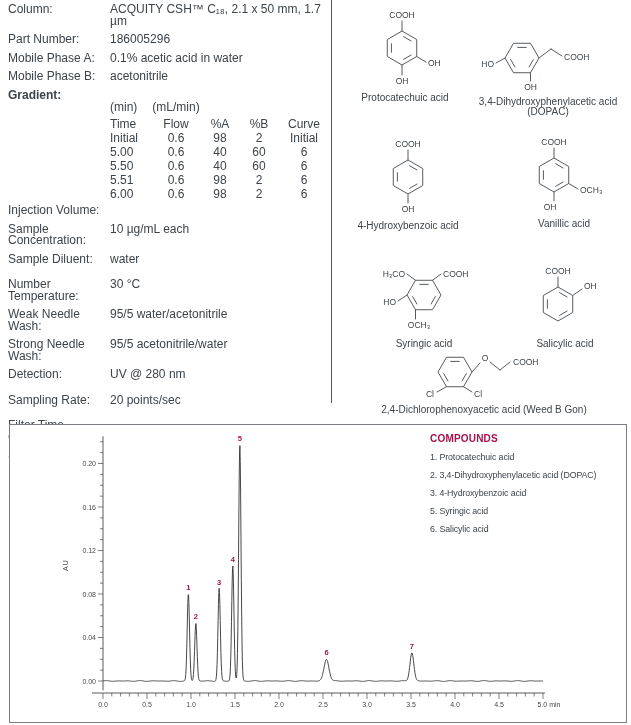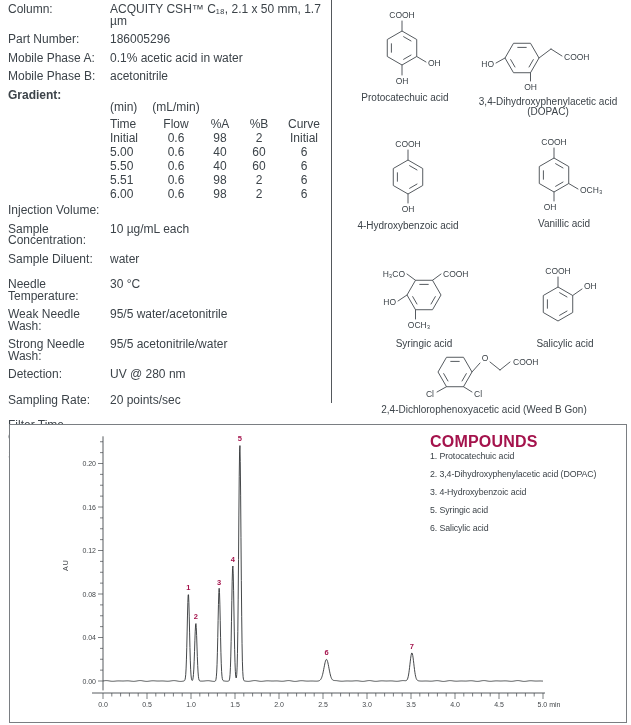--- a/index.html
+++ b/index.html
@@ -24,21 +24,21 @@
   
   .structure{position:absolute;text-align:center;}
   .structure svg{display:block;margin:0 auto;}
   .struct-caption{font-size:10px;line-height:10px;margin-top:7px;color:#3c4349;}
   .structure text{font-size:8.5px;fill:#3c4349;}
   .sline{stroke:#565b60;stroke-width:1;fill:none;stroke-linecap:round;}
   
   .chrom-box{position:absolute;left:9px;top:424px;width:616px;height:297px;
              border:1px solid #7a7e82;background:#fff;}
   .legend{position:absolute;left:420px;top:8px;width:192px;}
-  .legend-title{font-size:16px;font-weight:bold;color:#a4134c;letter-spacing:.2px;}
+  .legend-title{font-size:10px;font-weight:bold;color:#a4134c;letter-spacing:.2px;margin-bottom:8px;}
   .legend-item{font-size:8.8px;line-height:10px;margin-bottom:8px;color:#3c4349;letter-spacing:-0.1px;}
 </style>
 </head>
 <body>
 
 <div class="page">
 
   <div class="params">
     <div>
 
@@ -142,21 +142,21 @@
 
         <div class="prow">
           <div class="plabel">Sample Diluent:</div>
           <div class="pvalue">
             <div>water</div>
             <div style="margin-top:7px;"></div>
           </div>
         </div>
 
         <div class="prow">
-          <div class="plabel">Needle Temperature:</div>
+          <div class="plabel">Number Temperature:</div>
           <div class="pvalue">
             <div>30 °C</div>
             <div style="margin-top:7px;"></div>
           </div>
         </div>
 
         <div class="prow">
           <div class="plabel">Weak Needle Wash:</div>
           <div class="pvalue">
             <div>95/5 water/acetonitrile</div>

